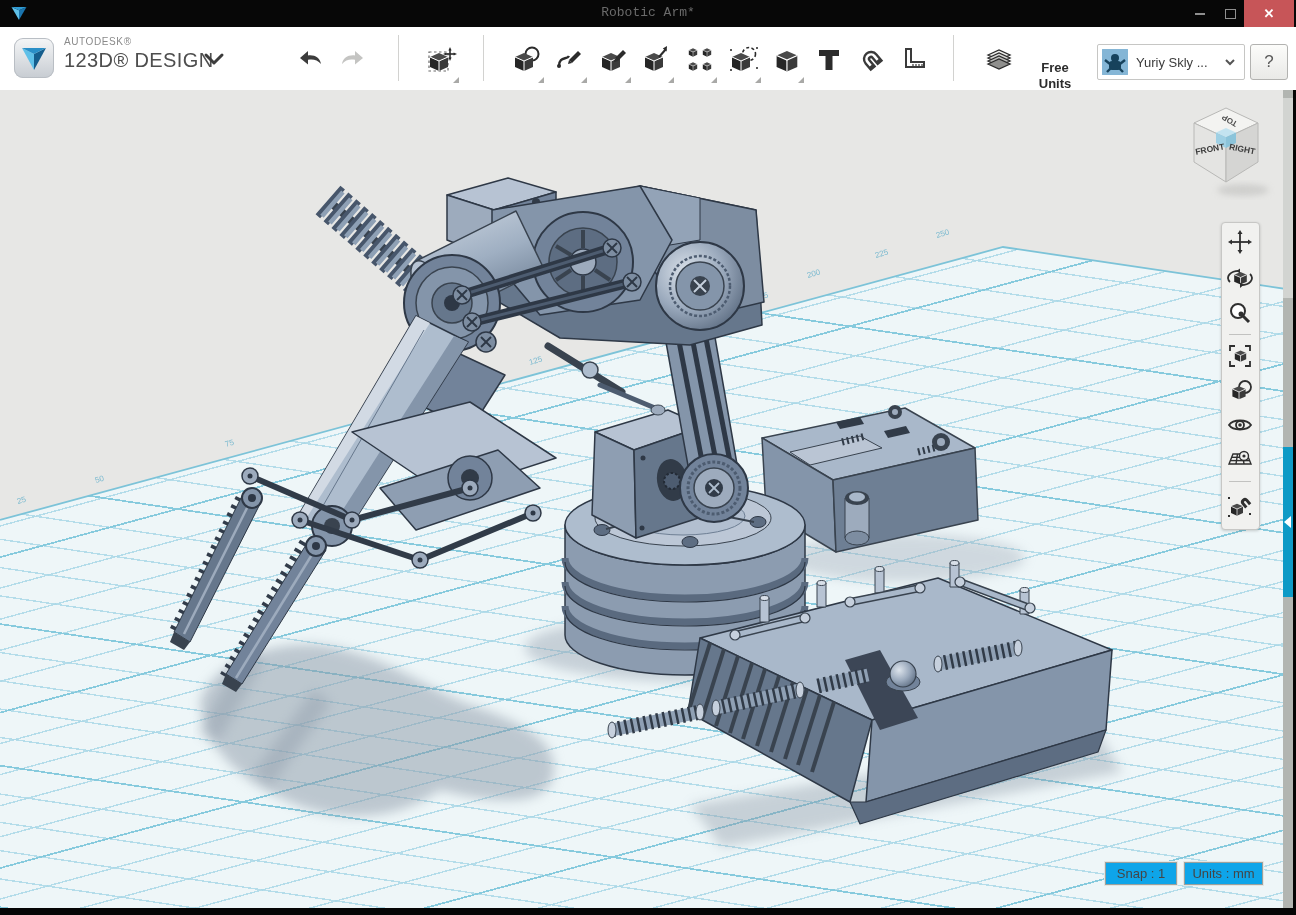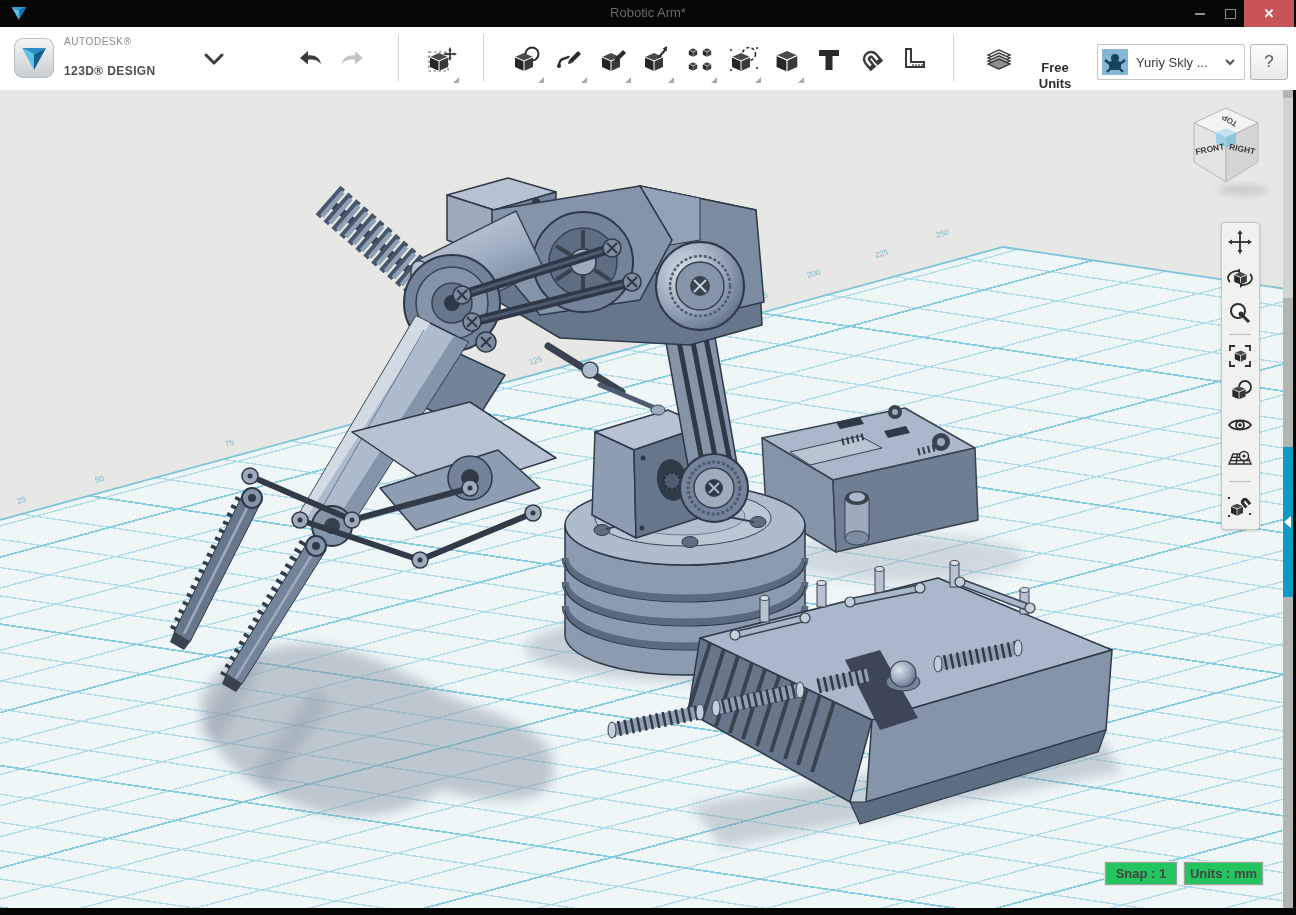--- a/index.html
+++ b/index.html
@@ -1,34 +1,34 @@
 <!DOCTYPE html>
 <html><head>
 <meta charset="utf-8">
 <style>
   html,body{margin:0;padding:0;}
   body{width:1296px;height:915px;position:relative;background:#000;overflow:hidden;
        font-family:"Liberation Sans",sans-serif;-webkit-font-smoothing:antialiased;}
   
   .titlebar{position:absolute;left:0;top:0;width:1296px;height:27px;background:#070707;}
   .titlebar .app-logo{position:absolute;left:10px;top:4px;width:18px;height:18px;}
-  .title-text{position:absolute;left:0;right:0;top:5px;text-align:center;font-size:13px;color:#6a6a6a;}
+  .title-text{position:absolute;left:0;right:0;top:5px;text-align:center;font-size:13px;color:#6a6a6a;font-family:Liberation Mono, monospace;}
   .win-btn{position:absolute;top:0;height:27px;display:flex;align-items:center;justify-content:center;cursor:pointer;}
   .btn-min{left:1186px;width:28px;}
   .btn-min .bar{width:10px;height:2px;background:#8f8f8f;}
   .btn-max{left:1216px;width:28px;}
   .btn-max .box{width:9px;height:8px;border:1.5px solid #8f8f8f;}
   .btn-close{left:1244px;width:50px;background:#c75558;color:#fff;font-size:13px;font-weight:bold;}
   
   .toolbar{position:absolute;left:0;top:27px;width:1296px;height:63px;background:#ffffff;border-bottom:1px solid #cfcfcd;}
   .appicon{position:absolute;left:14px;top:11px;width:40px;height:40px;border-radius:9px;
            background:linear-gradient(#f5f6f7,#c7ccd2);box-shadow:0 0 0 1px #b9bec4 inset;}
   .brand{position:absolute;left:64px;top:9px;line-height:1.1;}
   .brand .l1{font-size:10px;letter-spacing:.6px;color:#8a8a8a;}
-  .brand .l2{font-size:12px;font-weight:bold;color:#4e4e4e;letter-spacing:.4px;margin-top:18px;}
+  .brand .l2{font-size:20px;font-weight:normal;color:#4e4e4e;letter-spacing:.4px;margin-top:2px;}
   .menu-chevron{position:absolute;left:203px;top:24px;width:22px;height:16px;cursor:pointer;}
   .tb-sep{position:absolute;top:8px;width:1px;height:46px;background:#d2d2d0;}
   .tbtn{position:absolute;top:15px;width:34px;height:34px;display:flex;align-items:center;justify-content:center;cursor:pointer;}
   .drop-mark{position:absolute;top:50px;width:0;height:0;border-left:6px solid transparent;border-bottom:6px solid #a9a9a7;cursor:pointer;}
   .free-icon{position:absolute;left:984px;top:16px;width:30px;height:30px;}
   .free-text{position:absolute;left:1016px;top:14px;width:78px;text-align:center;font-size:13px;font-weight:bold;color:#2c2c2c;line-height:1.25;margin-top:19px;}
   .account{position:absolute;left:1097px;top:17px;width:146px;height:34px;background:#fff;border:1px solid #c6c6c4;border-radius:2px;
            display:flex;align-items:center;cursor:pointer;}
   .account .avatar{width:26px;height:26px;margin-left:4px;background:#85b6d6;border-radius:1px;flex:none;}
   .account .uname{margin-left:8px;font-size:13px;color:#3c3c3c;white-space:nowrap;overflow:hidden;flex:1;}
@@ -53,23 +53,23 @@
           border:1px solid #c7c7c5;border-radius:4px;box-shadow:0 1px 3px rgba(0,0,0,.18);}
   .nav-item{position:absolute;left:5px;width:26px;height:26px;cursor:pointer;}
   .nav-sep{position:absolute;left:7px;width:22px;height:1px;background:#c2c2c0;}
   
   .scroll-track{position:absolute;left:1283px;top:0;width:10px;height:818px;background:#b2b5b1;}
   .scroll-thumb{position:absolute;left:1283px;top:8px;width:10px;height:200px;background:#d2d4d1;cursor:pointer;}
   .panel-handle{position:absolute;left:1283px;top:357px;width:10px;height:150px;background:#0d9ac6;cursor:pointer;}
   .panel-handle .tri{position:absolute;left:1px;top:69px;width:0;height:0;
       border-top:6px solid transparent;border-bottom:6px solid transparent;border-right:7px solid #ffffff;}
   
-  .status-box{position:absolute;height:21px;background:#22c55e;border:1px solid #9ba19d;
+  .status-box{position:absolute;height:21px;background:#0ea5e9;border:1px solid #9ba19d;
               box-shadow:0 0 0 1px #e4e6e3;display:flex;align-items:center;justify-content:center;
-              font-size:13px;font-weight:bold;color:#454545;cursor:pointer;}
+              font-size:13px;font-weight:normal;color:#454545;cursor:pointer;}
   .snap-box{left:1105px;top:772px;width:70px;}
   .units-box{left:1184px;top:772px;width:77px;}
   
   .frame-bottom{position:absolute;left:0;top:908px;width:1296px;height:7px;background:#050505;}
   .frame-right{position:absolute;left:1293px;top:90px;width:3px;height:818px;background:#050505;}
 </style>
 </head>
 <body>
 
 <svg width="0" height="0" style="position:absolute">

